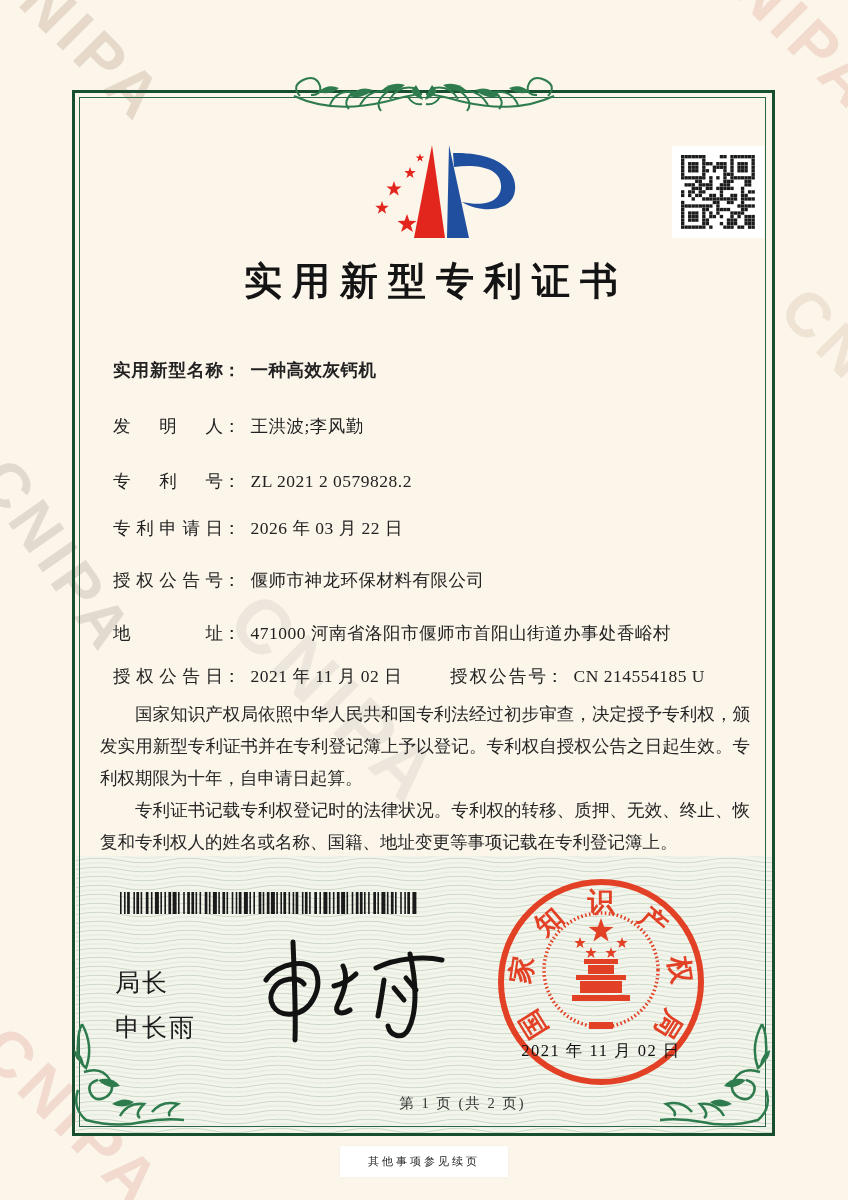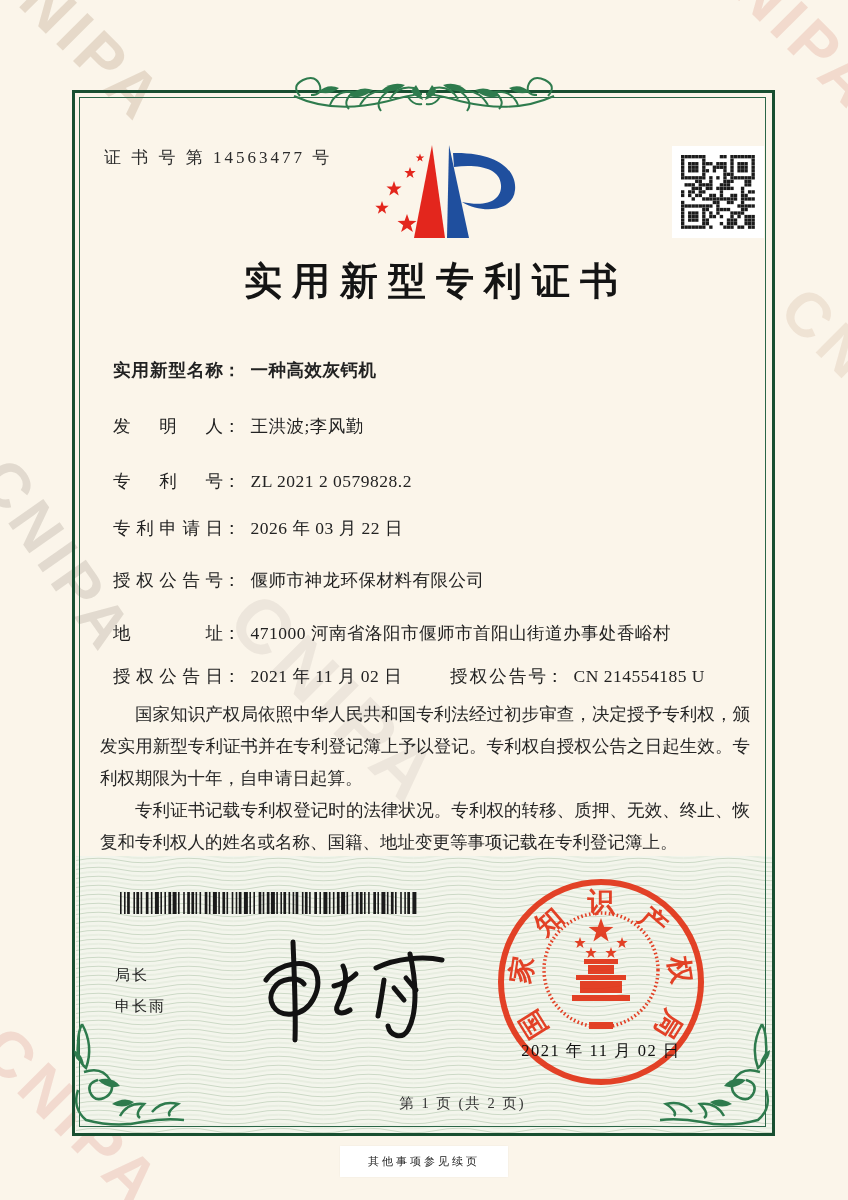--- a/index.html
+++ b/index.html
@@ -39,21 +39,21 @@
   .frow{position:absolute;left:113px;font-size:17.5px;white-space:nowrap;color:#222;}
   .flabel{display:inline-block;width:110px;text-align:justify;text-align-last:justify;vertical-align:top;}
   .fcolon{display:inline-block;margin-right:10px;}
   .fvalue{letter-spacing:0.5px;}
   .grant-second{position:absolute;left:337px;top:0;}
   
   .body-text{position:absolute;left:100px;top:698px;width:650px;font-size:17.5px;line-height:1.83;text-align:justify;color:#262626;}
   .body-text p{margin:0;text-indent:2em;}
   
   .barcode-svg{position:absolute;left:120px;top:892px;}
-  .signer{position:absolute;left:115px;top:966px;font-size:15px;letter-spacing:2px;color:#1c1c1c;}
+  .signer{position:absolute;left:115px;top:966px;font-size:25px;letter-spacing:2px;color:#1c1c1c;}
   .signer div{margin-bottom:12px;}
   .sig-svg{position:absolute;left:238px;top:928px;}
   .seal-svg{position:absolute;left:486px;top:867px;opacity:0.93;}
   .seal-date{
     position:absolute;left:601px;top:1040px;transform:translateX(-50%);
     font-size:16.5px;letter-spacing:1.5px;color:#101010;white-space:nowrap;z-index:5;
   }
   .page-num{position:absolute;left:72px;top:1094px;width:781px;text-align:center;font-size:14.5px;letter-spacing:2px;color:#333;}
   .cont-note{
     position:absolute;left:50%;top:1146px;transform:translateX(-50%);
@@ -122,21 +122,20 @@
         <path d="M32 62 q14 -4 22 6 q-12 4 -22 -6z"></path>
         <path d="M46 86 q12 -8 22 -2 q-10 8 -22 2z"></path>
         <path d="M8 32 q8 4 10 14 q-10 -4 -10 -14z"></path>
       </g>
     </g>
   </svg>
   <svg class="ornament" style="left:656px;top:1018px;" width="122" height="112">
     <use href="#cornerFl" transform="translate(122,0) scale(-1,1)"></use>
   </svg>
 
-  <div class="cert-no">证 书 号 第 14563477 号</div>
 
   <svg class="logo-svg" width="175" height="108" viewBox="0 0 175 108">
     <g id="logoStars" fill="#e3261d">
         <polygon points="57.0,74.0 59.4,80.8 66.5,80.9 60.8,85.2 62.9,92.1 57.0,88.0 51.1,92.1 53.2,85.2 47.5,80.9 54.6,80.8"></polygon>
         <polygon points="32.0,61.0 33.6,65.7 38.7,65.8 34.7,68.9 36.1,73.7 32.0,70.8 27.9,73.7 29.3,68.9 25.3,65.8 30.4,65.7"></polygon>
         <polygon points="44.0,41.0 45.9,46.4 51.6,46.5 47.0,50.0 48.7,55.5 44.0,52.2 39.3,55.5 41.0,50.0 36.4,46.5 42.1,46.4"></polygon>
         <polygon points="60.0,27.0 61.4,31.1 65.7,31.1 62.3,33.7 63.5,37.9 60.0,35.4 56.5,37.9 57.7,33.7 54.3,31.1 58.6,31.1"></polygon>
         <polygon points="70.0,13.5 71.1,16.5 74.3,16.6 71.7,18.6 72.6,21.6 70.0,19.8 67.4,21.6 68.3,18.6 65.7,16.6 68.9,16.5"></polygon>
       </g>
     <polygon points="82,5 95,98 64,98" fill="#e3261d"></polygon>

